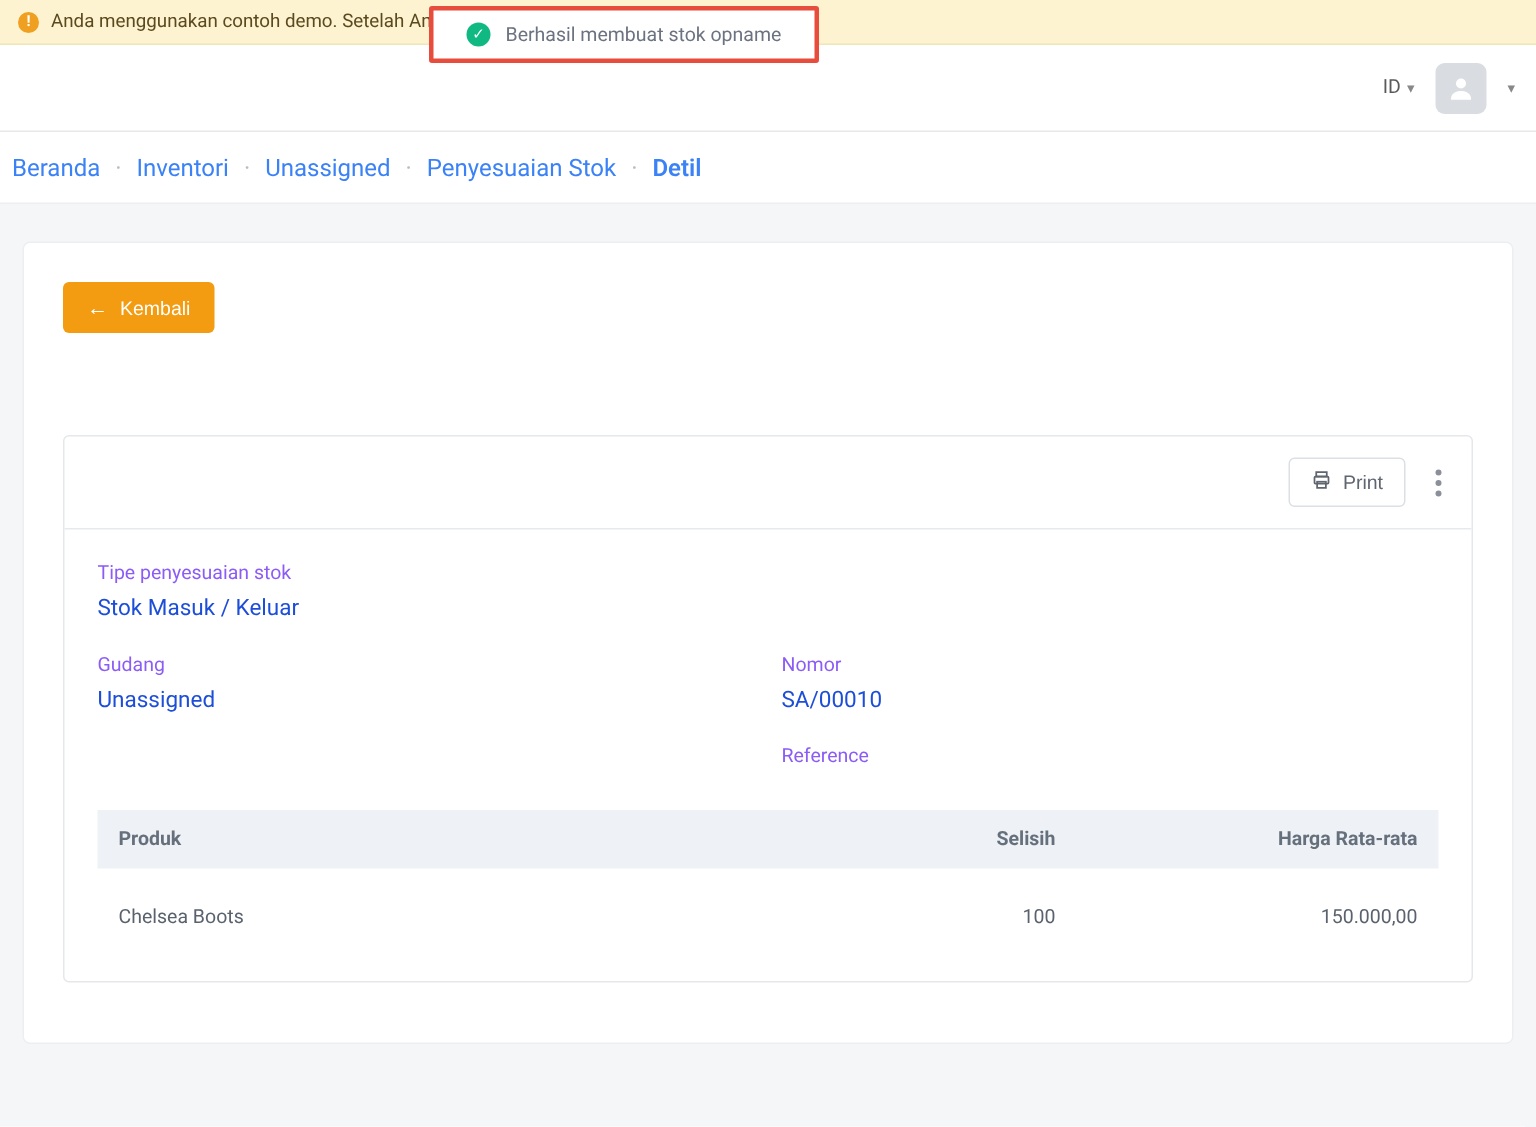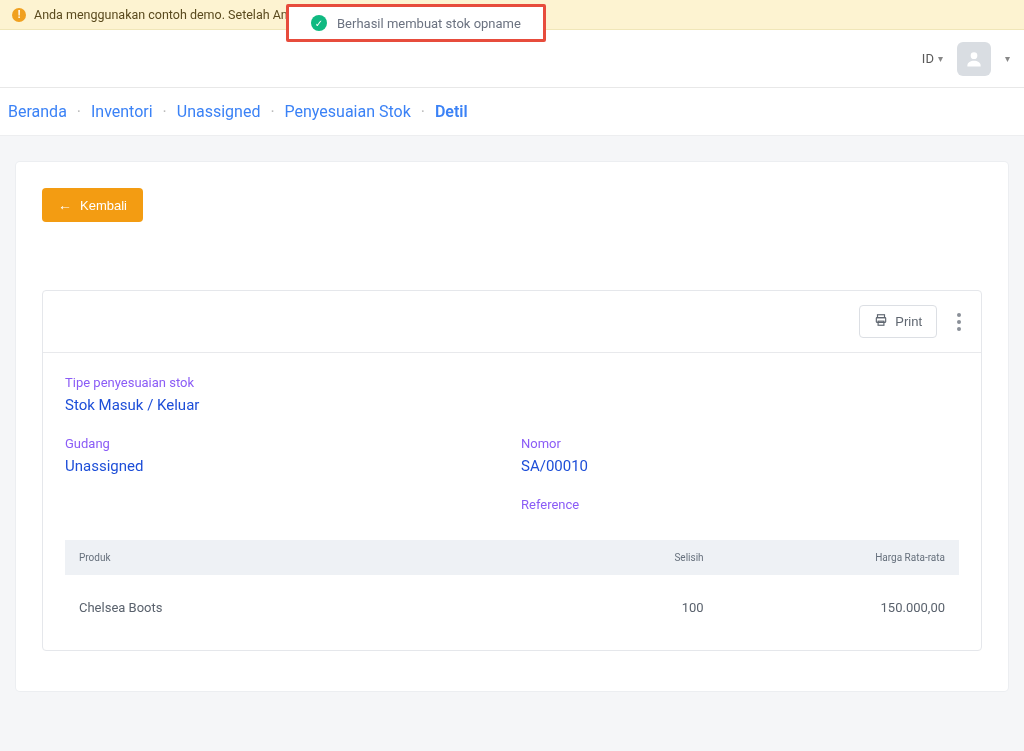--- a/index.html
+++ b/index.html
@@ -207,22 +207,22 @@
   }
   .field-value {
     font-size: 15px;
     color: #1d4ed8;
   }
 
   .data-table { width: 100%; border-collapse: collapse; margin-top: 8px; }
   .data-table thead th {
     background: #eef1f5;
     color: #66707c;
-    font-weight: 400;
-    font-size: 10px;
+    font-weight: 700;
+    font-size: 13px;
     text-align: left;
     padding: 12px 14px;
   }
   .data-table thead th.num,
   .data-table tbody td.num { text-align: right; }
   .data-table thead th.mid,
   .data-table tbody td.mid { text-align: right; }
   .data-table tbody td {
     padding: 25px 14px;
     font-size: 13px;

